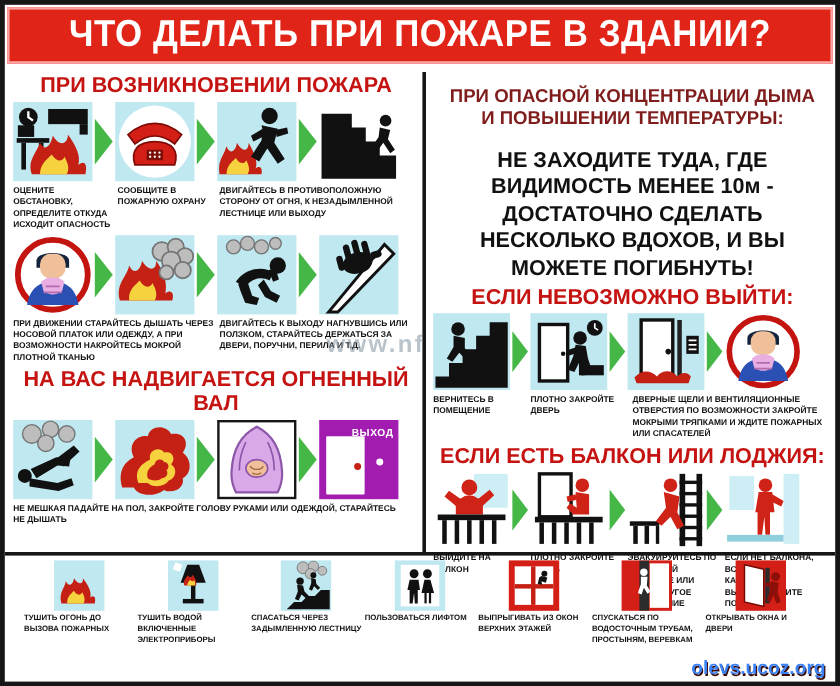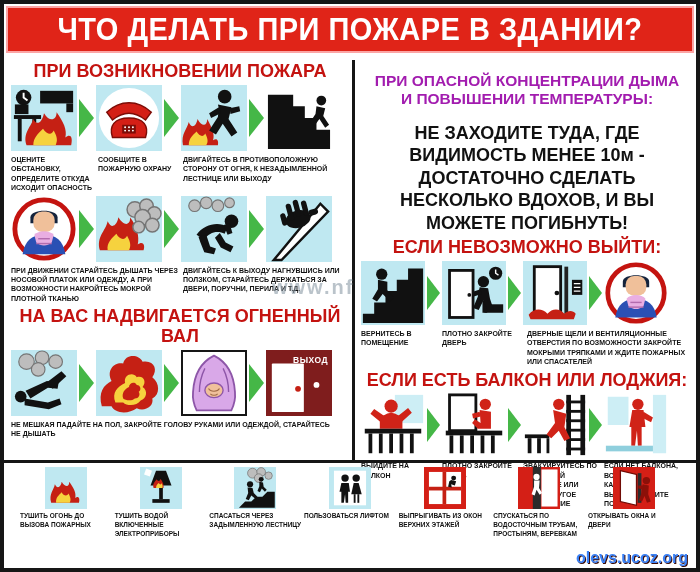--- a/index.html
+++ b/index.html
@@ -11,33 +11,33 @@
   .vdiv{position:absolute;left:348px;top:56px;width:3px;height:400px;background:#161616;}
   .hdiv{position:absolute;left:0;top:456px;width:692px;height:3px;background:#161616;}
   .col-left{position:absolute;left:7px;top:54px;width:338px;}
   .col-right{position:absolute;left:357px;top:54px;width:332px;}
   .sec-heading{text-align:center;color:#c41310;font-weight:bold;font-size:18px;line-height:1.1;margin-top:4px;}
   .icon-row{display:flex;align-items:center;margin-top:3px;}
   .tile{width:66px;height:66px;background:#bfe8f1;position:relative;flex:none;}
   .col-right .tile{width:64px;height:64px;}
   .tile.white{background:#fff;}
   .tile.bordered{border:2px solid #161616;box-sizing:border-box;}
-  .tile.red{background:#7f1d1d;}
+  .tile.red{background:#a21caf;}
   .tile svg{display:block;width:100%;height:100%;}
   .arrow{flex:none;width:0;height:0;border-left:15px solid #45b747;border-top:19px solid transparent;
     border-bottom:19px solid transparent;margin:0 2px;}
   .col-right .arrow{border-left-width:13px;border-top-width:17px;border-bottom-width:17px;}
   .cap-row{display:flex;margin-top:4px;align-items:flex-start;}
   .cap{font-size:7px;font-weight:bold;color:#111;line-height:1.35;flex:none;}
   .capA1{width:82px;} .capA2{width:80px;margin-left:5px;} .capA3{width:165px;margin-left:5px;}
   .capB1{width:168px;} .capB2{width:162px;margin-left:4px;}
   .capC1{width:330px;}
   .capE1{width:76px;} .capE2{width:76px;margin-left:5px;} .capE3{width:165px;margin-left:9px;}
   .capF{width:76px;} .capF + .capF{margin-left:5px;}
-  .warn-heading{color:#a21caf;font-weight:bold;font-size:15.5px;text-align:center;line-height:1.15;
+  .warn-heading{color:#7f1d1d;font-weight:bold;font-size:15.5px;text-align:center;line-height:1.15;
     width:310px;margin:14px auto 0;}
   .warn-body{color:#111;font-weight:bold;font-size:18px;text-align:center;line-height:1.25;
     width:322px;margin:14px auto 0;}
   .exit-label{position:absolute;top:5px;right:4px;color:#fff;font-size:8.5px;font-weight:bold;letter-spacing:.5px;}
   .bottom{position:absolute;left:0;top:459px;width:692px;height:105px;}
   .bottom-head-wrap{text-align:center;margin-top:3px;}
   .bottom-head{display:inline-block;color:#e02015;font-weight:bold;font-size:27px;letter-spacing:2px;
     border-bottom:3px solid #d41f16;padding:0 10px 1px;white-space:nowrap;}
   .bottom-row{display:flex;justify-content:space-between;padding:4px 16px 0;}
   .bitem{width:92px;flex:none;display:flex;flex-direction:column;align-items:center;}

